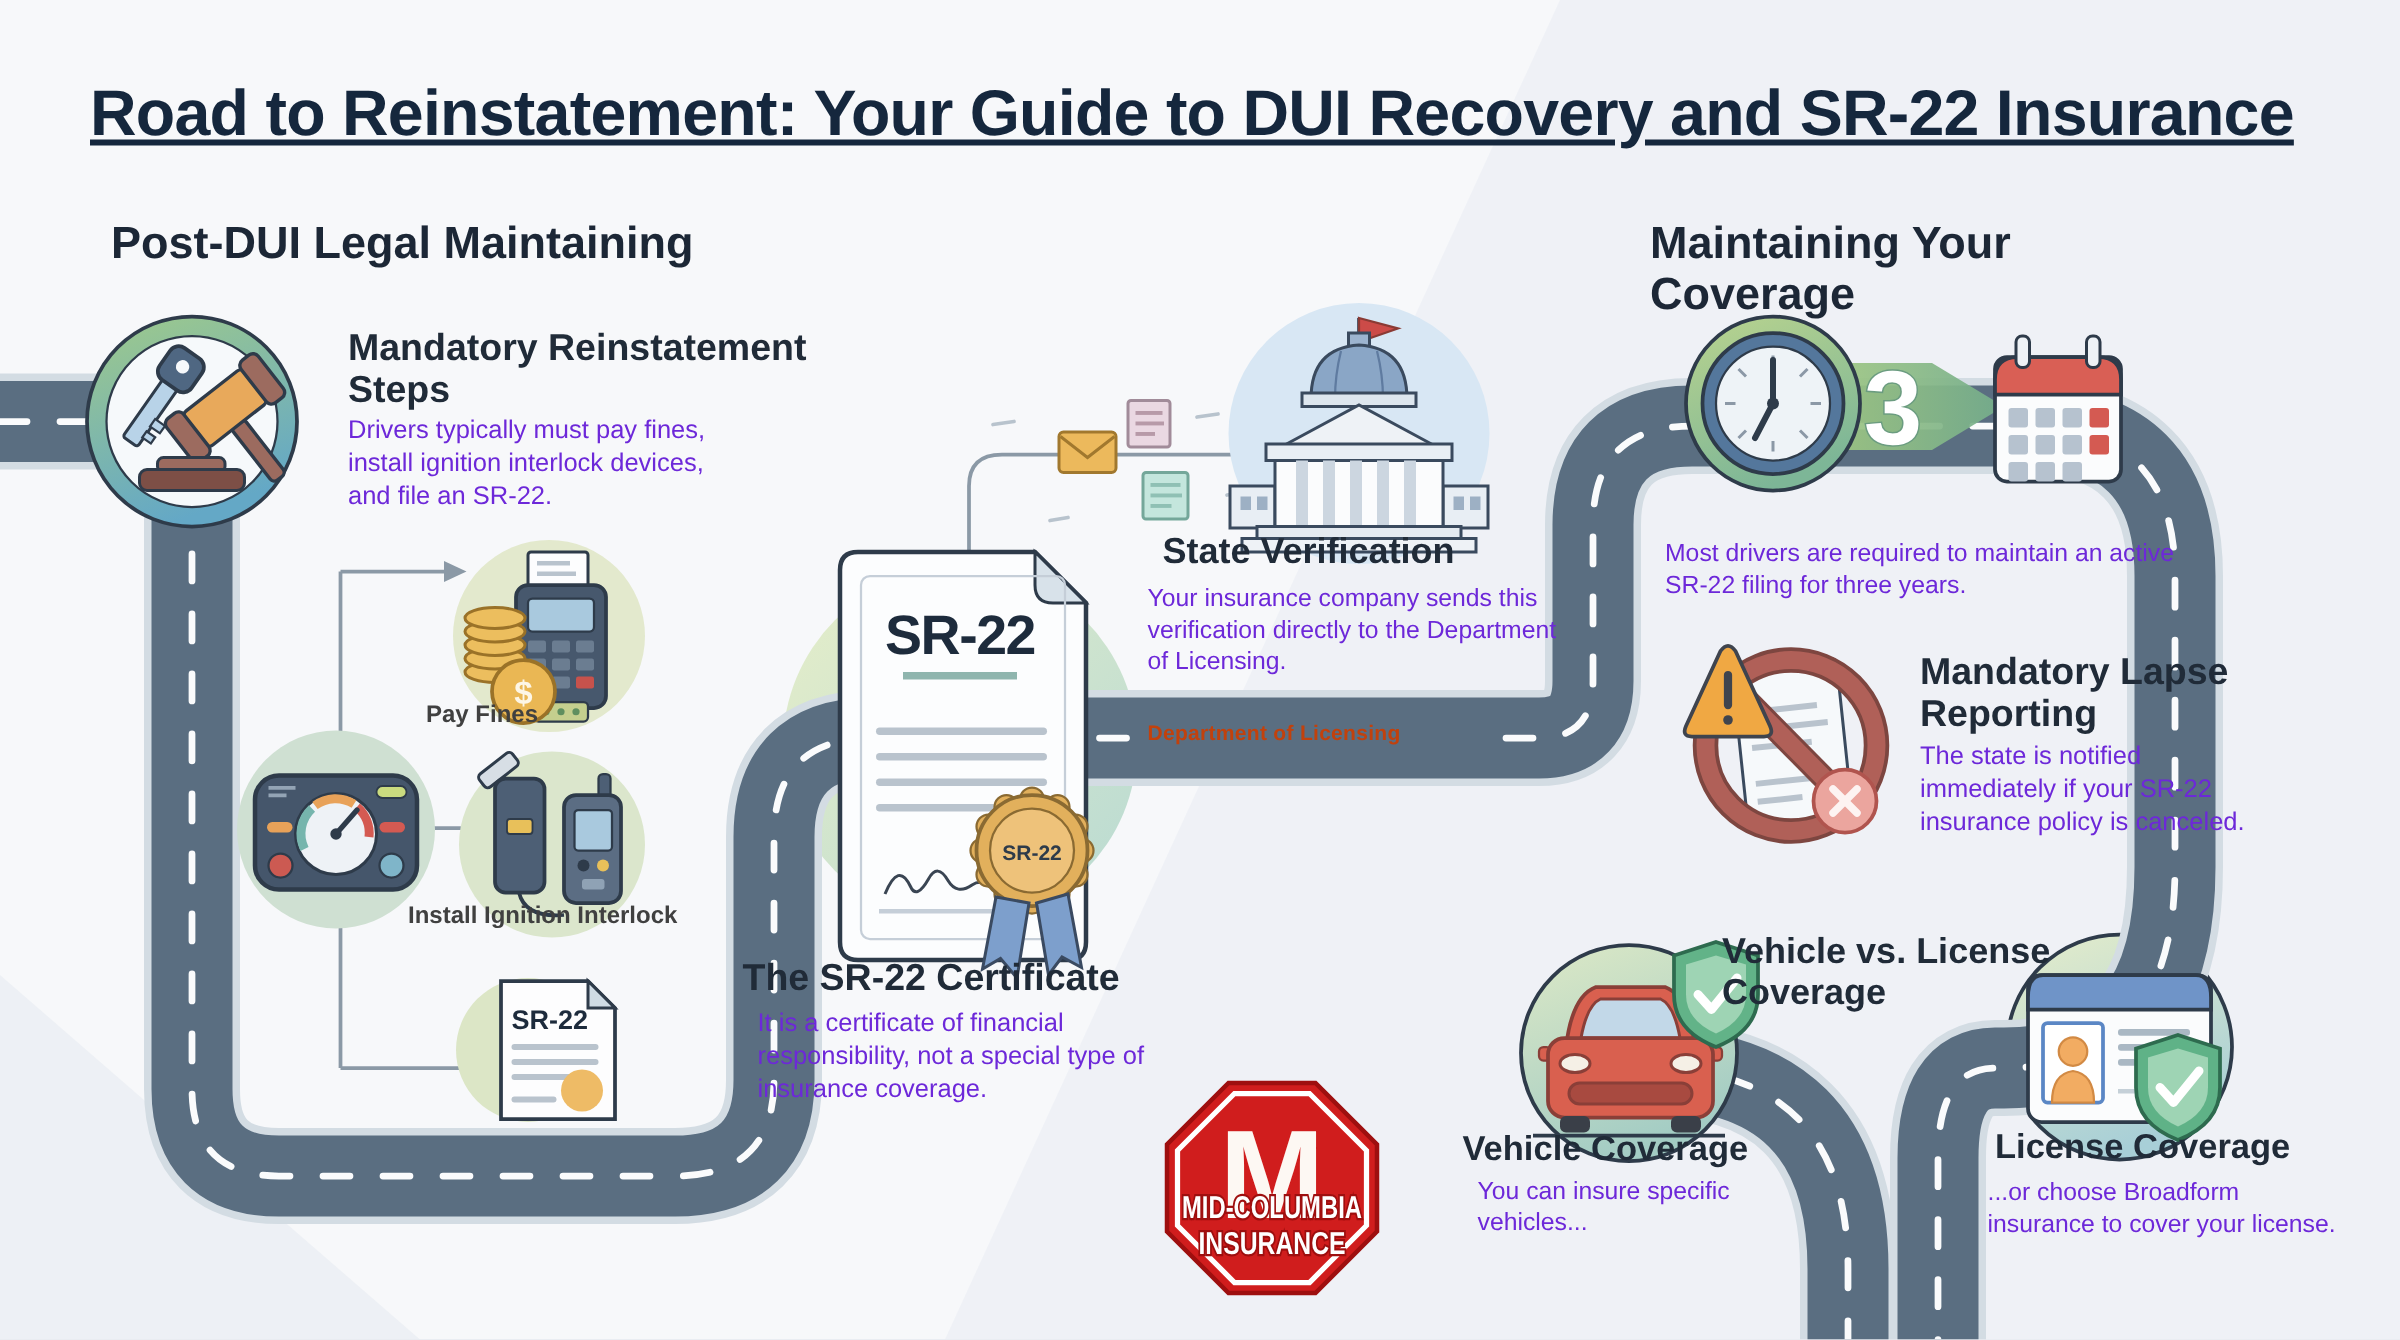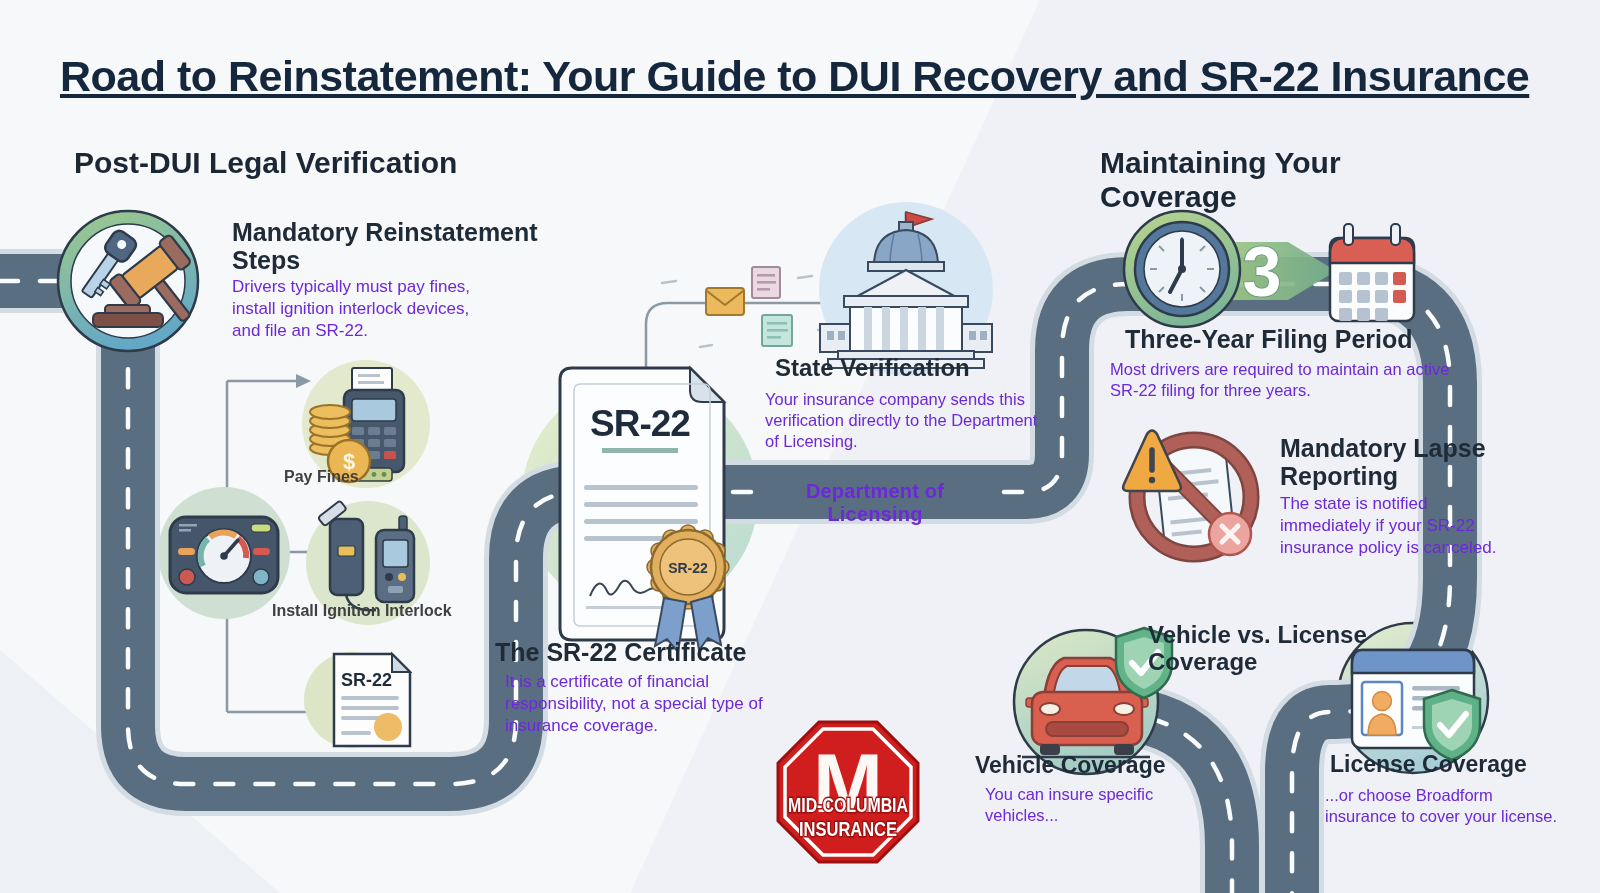--- a/index.html
+++ b/index.html
@@ -7,21 +7,21 @@
          font-family:"Liberation Sans",sans-serif;background:#f7f8fa;}
   #artwork{position:absolute;left:0;top:0;}
   .txt{position:absolute;z-index:5;}
   .h1{font-weight:bold;color:#15273d;font-size:43px;letter-spacing:-0.5px;white-space:nowrap;}
   .h2{font-weight:bold;color:#1c2736;font-size:30px;}
   .h3{font-weight:bold;color:#202b38;font-size:25px;line-height:1.12;}
   .h4{font-weight:bold;color:#404040;font-size:16px;line-height:1.15;}
   .body{color:#6d28d9;font-size:17px;line-height:1.28;}
   .body.sm{font-size:16.5px;}
   .ctr{text-align:left;}
-  .road-label{color:#6d28d9;font-weight:bold;font-size:20px;text-align:center;letter-spacing:.2px;}
+  .road-label{color:#c2410c;font-weight:bold;font-size:14px;letter-spacing:.2px;}
   svg text{font-family:"Liberation Sans",sans-serif;}
 </style>
 </head>
 <body>
 
 <div id="stage">
 
 <svg id="artwork" width="1600" height="893" viewBox="0 0 1600 893">
   <defs>
     <linearGradient id="gradRing" x1="0" y1="0" x2="0.35" y2="1">
@@ -389,39 +389,38 @@
     <polygon points="918,821 877,862 819,862 778,821 778,763 819,722 877,722 918,763" fill="#d01d1d" stroke="#9e0f0f" stroke-width="3"></polygon>
     <polygon points="911,817 873,855 823,855 785,817 785,767 823,729 873,729 911,767" fill="none" stroke="#ffffff" stroke-width="3.5"></polygon>
     <text x="848" y="812" text-anchor="middle" font-size="84" font-weight="bold" font-family="Liberation Serif, serif" fill="#fdf8f3">M</text>
     <text x="848" y="812" text-anchor="middle" font-size="21" font-weight="bold" fill="#ffffff" stroke="#9e0f0f" stroke-width="3" paint-order="stroke" textLength="120" lengthAdjust="spacingAndGlyphs">MID-COLUMBIA</text>
     <text x="848" y="836" text-anchor="middle" font-size="21" font-weight="bold" fill="#ffffff" stroke="#9e0f0f" stroke-width="3" paint-order="stroke" textLength="98" lengthAdjust="spacingAndGlyphs">INSURANCE</text>
   </g>
 </svg>
 
 <div class="txt h1" style="left:60px;top:52px;width:1500px;text-decoration:underline;">Road to Reinstatement: Your Guide to DUI Recovery and SR-22 Insurance</div>
 
-<div class="txt h2" style="left:74px;top:146px;">Post-DUI Legal Verification</div>
+<div class="txt h2" style="left:74px;top:146px;">Post-DUI Legal Maintaining</div>
 
 <div class="txt h3" style="left:232px;top:218px;width:312px;">Mandatory Reinstatement Steps</div>
 <div class="txt body" style="left:232px;top:276px;width:248px;">Drivers typically must pay fines, install ignition interlock devices, and file an SR-22.</div>
 
 <div class="txt h4 ctr" style="left:284px;top:468px;width:165px;">Pay Fines</div>
 <div class="txt h4 ctr" style="left:272px;top:602px;width:195px;">Install Ignition Interlock</div>
 
 <div class="txt h3 ctr" style="left:495px;top:638px;width:310px;">The SR-22 Certificate</div>
 <div class="txt body ctr" style="left:505px;top:671px;width:290px;">It is a certificate of financial responsibility, not a special type of insurance coverage.</div>
 
 <div class="txt h3 ctr" style="left:775px;top:355px;width:260px;font-size:24px;">State Verification</div>
 <div class="txt body sm ctr" style="left:765px;top:389px;width:280px;">Your insurance company sends this verification directly to the Department of Licensing.</div>
 
 <div class="txt road-label" style="left:765px;top:480px;width:220px;">Department of Licensing</div>
 
 <div class="txt h2 ctr" style="left:1100px;top:146px;width:380px;">Maintaining Your Coverage</div>
 
-<div class="txt h3 ctr" style="left:1125px;top:325px;width:320px;">Three-Year Filing Period</div>
 <div class="txt body sm ctr" style="left:1110px;top:359px;width:350px;">Most drivers are required to maintain an active SR-22 filing for three years.</div>
 
 <div class="txt h3" style="left:1280px;top:434px;width:250px;">Mandatory Lapse Reporting</div>
 <div class="txt body" style="left:1280px;top:493px;width:235px;">The state is notified immediately if your SR-22 insurance policy is canceled.</div>
 
 <div class="txt h3 ctr" style="left:1148px;top:622px;width:220px;font-size:24px;">Vehicle vs. License Coverage</div>
 
 <div class="txt h3 ctr" style="left:975px;top:753px;width:210px;font-size:23px;">Vehicle Coverage</div>
 <div class="txt body sm ctr" style="left:985px;top:784px;width:190px;">You can insure specific vehicles...</div>
 

